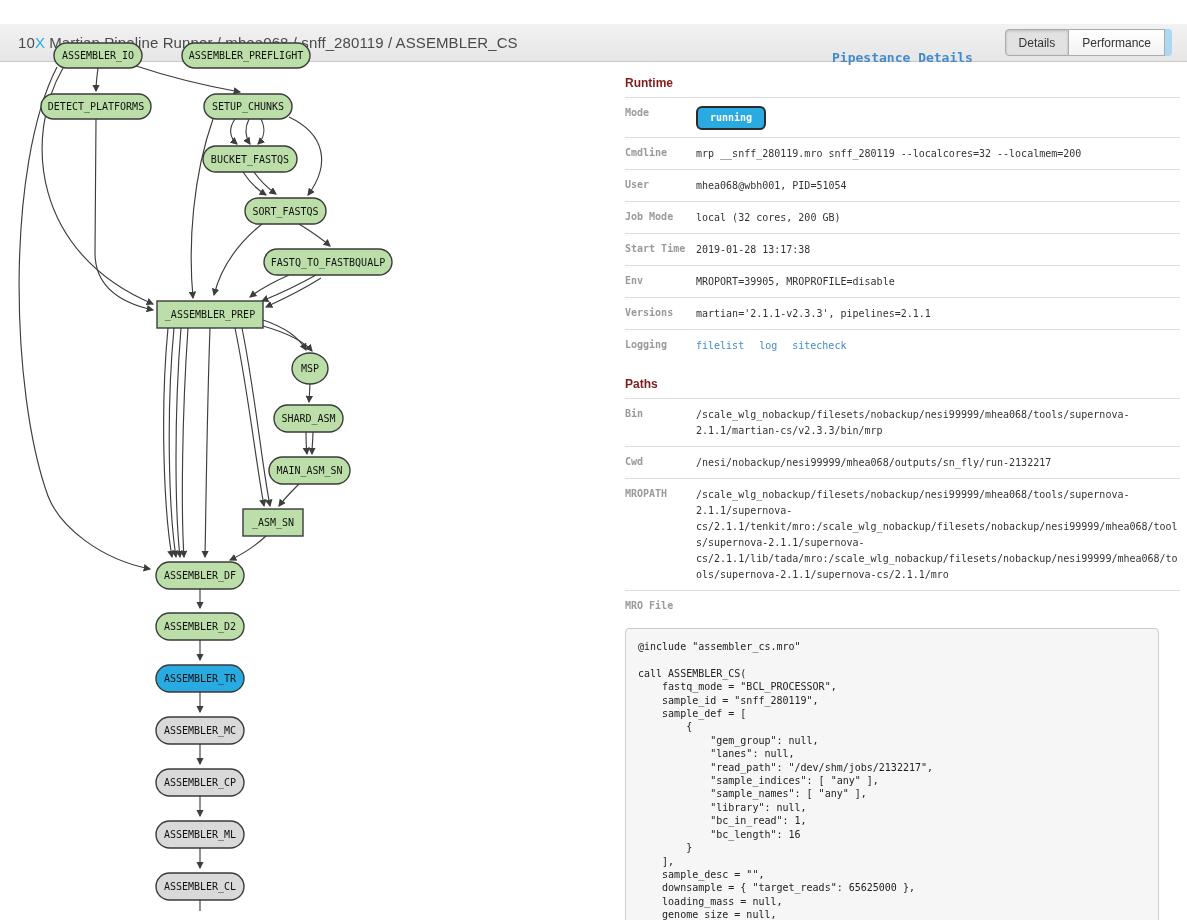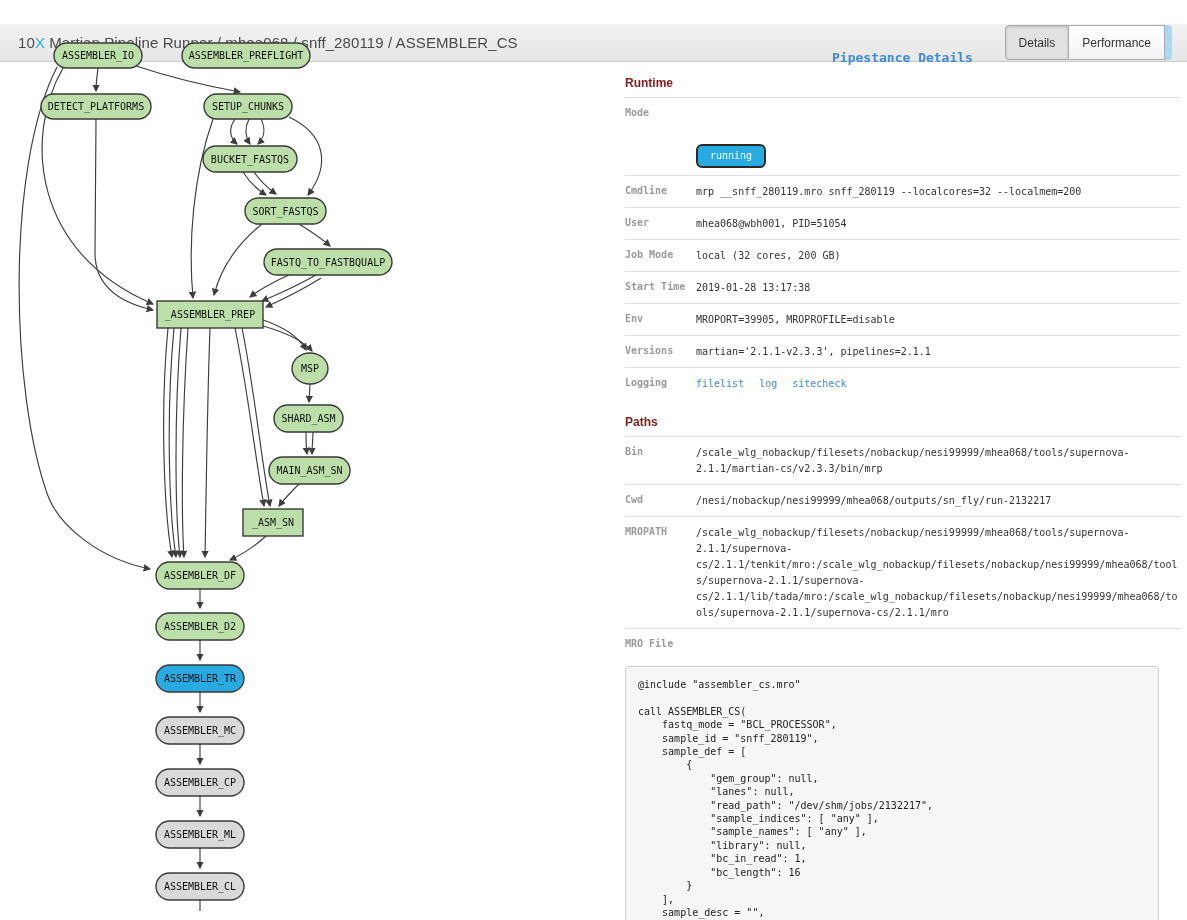--- a/index.html
+++ b/index.html
@@ -6,21 +6,21 @@
   html,body { width:1187px; height:920px; background:#fff; overflow:hidden;
     font-family:"Liberation Sans","DejaVu Sans",sans-serif; }
 
   
   #topbar { position:absolute; left:0; top:0; width:1187px; height:38px;
     background:linear-gradient(#f2f2f2,#e6e6e6); border-bottom:1px solid #c9c9c9;
     display:flex; align-items:center; padding:0 15px 0 18px;margin-top:24px; }
   #page-title { font-size:15px; color:#4a4a4a; letter-spacing:.1px; }
   #page-title .x { color:#29abe2; }
   #topbar .spacer { flex:1; }
-  .btn-group { display:flex; align-items:stretch; height:35px; }
+  .btn-group { display:flex; align-items:stretch; height:27px; }
   .btn { font-size:12px; color:#333; padding:0 13px; display:flex; align-items:center;
     background:linear-gradient(#ffffff,#f2f2f2); border:1px solid #ababab; cursor:pointer; }
   .btn.first { border-radius:4px 0 0 4px; }
   .btn.last  { border-radius:0; border-left:none; }
   .btn.active { background:#e2e2e2; box-shadow:inset 0 1px 3px rgba(0,0,0,.18); }
   .btn-glow { width:7px; background:#aed7f1; border-radius:0 4px 4px 0; }
 
   
   #graph-pane { position:absolute; left:0; top:29px; width:620px; height:665px; }
   #dag { display:block; }
@@ -34,23 +34,23 @@
   #details-title { font-family:"DejaVu Sans Mono","Liberation Mono",monospace;
     font-size:13px; font-weight:bold; color:#428bca; margin-bottom:11px;text-align:center; }
   .sec-heading { font-size:12px; font-weight:bold; color:#7f1d1d; margin:16px 0 7px 0; }
   .sec-heading.first { margin-top:2px; }
   .drow { display:flex; border-top:1px solid #dddddd; padding:7px 0; }
   .lbl { width:71px; flex:0 0 71px; font-family:"DejaVu Sans Mono","Liberation Mono",monospace;
     font-size:10px; font-weight:bold; color:#9a9a9a; padding-top:2px; }
   .val { flex:1; font-family:"DejaVu Sans Mono","Liberation Mono",monospace;
     font-size:10px; color:#333; line-height:16px; overflow-wrap:break-word;
     word-break:break-word; padding-top:1px; }
-  .badge { display:inline-block; background:#29abe2; color:#fff; font-weight:normal;
+  .badge { display:inline-block; background:#29abe2; color:#fff; font-weight:bold;
     font-size:10px; border:2px solid #2b2b2b; border-radius:6px; padding:2px 12px;
-    font-family:"DejaVu Sans Mono","Liberation Mono",monospace;margin-top:38px; }
+    font-family:"DejaVu Sans Mono","Liberation Mono",monospace; }
   .dlink { color:#428bca; text-decoration:none; margin-right:15px; cursor:pointer; }
   .dlink:last-child { margin-right:0; }
   #mro-code { margin-top:10px; width:534px; background:#f6f6f6; border:1px solid #cccccc;
     border-radius:4px; padding:11px 12px; font-family:"DejaVu Sans Mono","Liberation Mono",monospace;
     font-size:10px; line-height:13.4px; color:#222; white-space:pre; overflow:hidden; }
 </style>
 </head>
 <body>
 
 <div id="topbar">

